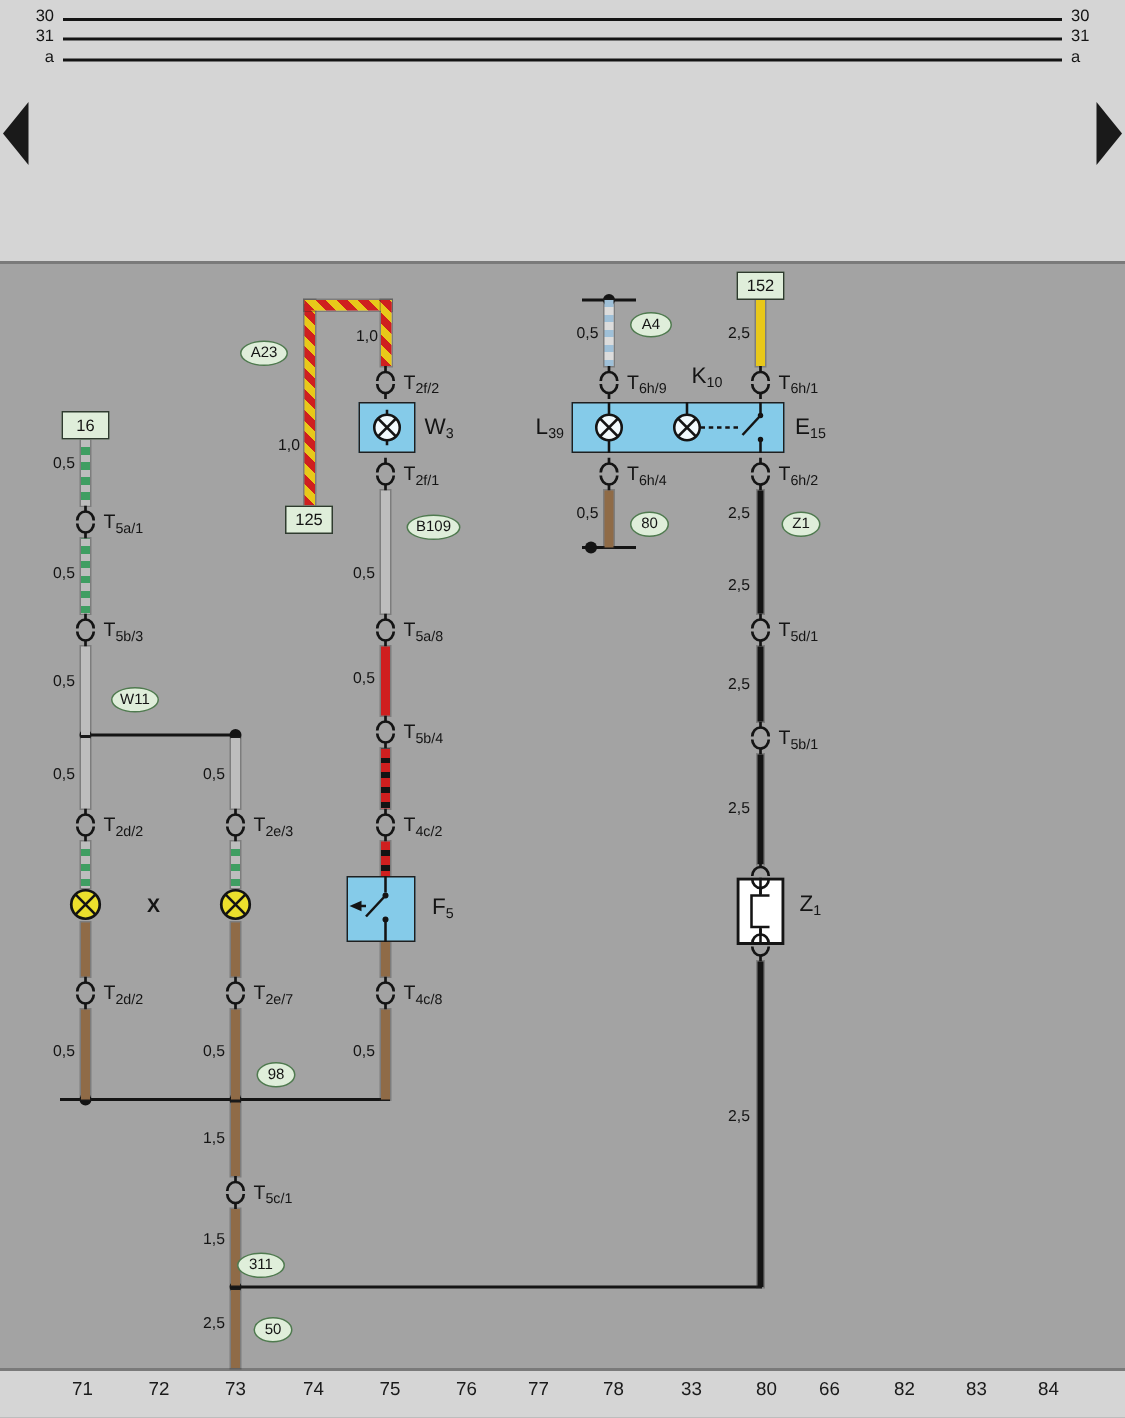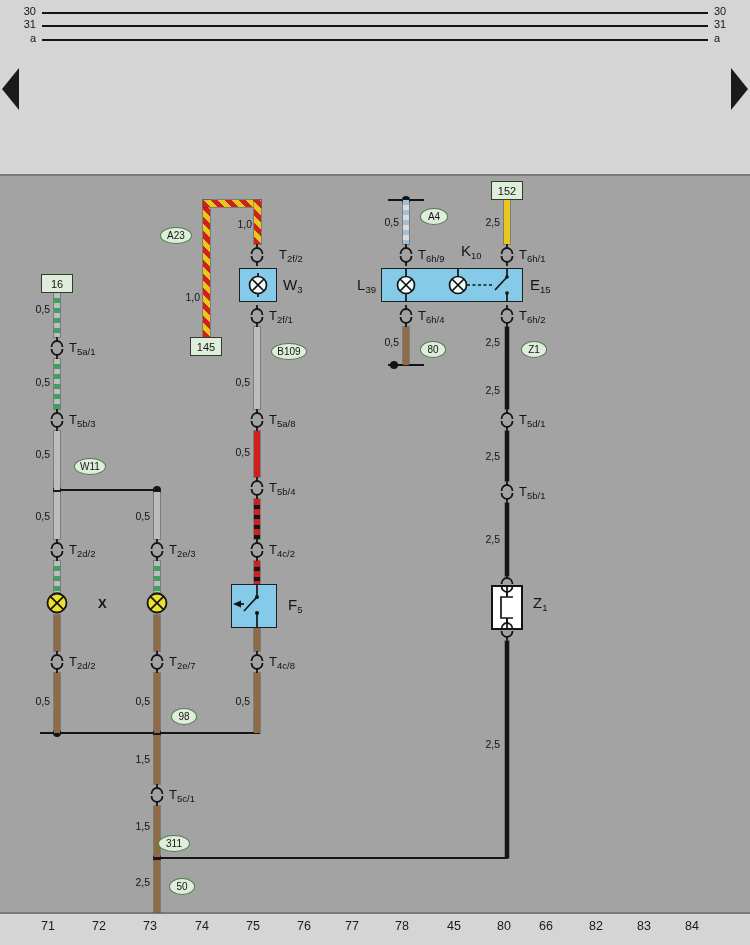--- a/index.html
+++ b/index.html
@@ -6,21 +6,21 @@
   body{margin:0;background:#e9e9e9}
   .page{position:relative;width:750px;height:945px;background:#a3a3a3;font-family:"Liberation Sans",sans-serif;overflow:hidden}
   .band{position:absolute;left:0;width:750px;background:var(--band-bg)}
   .band.top{top:0;height:176px;border-bottom:2px solid #7a7a7a}
   .band.bottom{top:912px;height:33px;border-top:2px solid #7a7a7a}
   .busline{position:absolute;left:42px;width:666px;height:2px;background:#141414}
   .buslbl{position:absolute;width:18px;font-size:11px;color:#141414;line-height:12px}
   .nav-arrow{position:absolute;width:0;height:0;border-top:21px solid transparent;border-bottom:21px solid transparent;cursor:pointer}
   .nav-arrow.left{border-right:17px solid #1a1a1a}
   .nav-arrow.right{border-left:17px solid #1a1a1a}
-  .colnum{position:absolute;top:919px;width:28px;text-align:left;font-size:12.5px;color:#1a1a1a}
+  .colnum{position:absolute;top:919px;width:28px;text-align:center;font-size:12.5px;color:#1a1a1a}
   .w{position:absolute;box-shadow:0 0 0 1px rgba(40,40,40,.3)}
   .hl{position:absolute;background:#141414}
   .dot{position:absolute;width:8px;height:8px;border-radius:50%;background:#141414}
   .c-grey{background:var(--wire-grey)}
   .c-brown{background:var(--wire-brown)}
   .c-red{background:var(--wire-red)}
   .c-yellow{background:var(--wire-yellow)}
   .c-black{background:var(--wire-black)}
   .s-greengrey{background:repeating-linear-gradient(180deg,var(--wire-grey) 0 5px,var(--wire-green) 5px 10px)}
   .s-redyellow{background:repeating-linear-gradient(45deg,var(--wire-red) 0 5px,var(--wire-yellow) 5px 10px)}
@@ -62,21 +62,21 @@
 
   <div class="band bottom"></div>
   <div class="colnum" style="left:41px">71</div>
   <div class="colnum" style="left:92px">72</div>
   <div class="colnum" style="left:143px">73</div>
   <div class="colnum" style="left:195px">74</div>
   <div class="colnum" style="left:246px">75</div>
   <div class="colnum" style="left:297px">76</div>
   <div class="colnum" style="left:345px">77</div>
   <div class="colnum" style="left:395px">78</div>
-  <div class="colnum" style="left:447px">45</div>
+  <div class="colnum" style="left:447px">33</div>
   <div class="colnum" style="left:497px">80</div>
   <div class="colnum" style="left:539px">66</div>
   <div class="colnum" style="left:589px">82</div>
   <div class="colnum" style="left:637px">83</div>
   <div class="colnum" style="left:685px">84</div>
 
   <div class="hl" style="left:57px;top:489px;width:100px;height:2px"></div>
   <div class="hl" style="left:40px;top:732px;width:220px;height:2px"></div>
   <div class="hl" style="left:157px;top:857px;width:351px;height:2px"></div>
   <div class="hl" style="left:388px;top:199px;width:36px;height:2px"></div>
@@ -114,21 +114,21 @@
   <div class="w c-brown" style="left:254px;top:673px;width:6px;height:60px"></div>
   <div class="w s-bluegrey" style="left:403px;top:200px;width:6px;height:44px"></div>
   <div class="w c-brown" style="left:403px;top:327px;width:6px;height:38px"></div>
   <div class="w c-yellow" style="left:504px;top:200px;width:6px;height:44px"></div>
   <div class="w c-black" style="left:505px;top:327px;width:4px;height:82px"></div>
   <div class="w c-black" style="left:505px;top:431px;width:4px;height:50px"></div>
   <div class="w c-black" style="left:505px;top:503px;width:4px;height:73px"></div>
   <div class="w c-black" style="left:505px;top:641px;width:4px;height:217px"></div>
 
   <div class="gbox" style="left:41px;top:274px;width:32px;height:19px">16</div>
-  <div class="gbox" style="left:190px;top:337px;width:32px;height:19px">145</div>
+  <div class="gbox" style="left:190px;top:337px;width:32px;height:19px">125</div>
   <div class="gbox" style="left:491px;top:181px;width:32px;height:19px">152</div>
   <div class="bluebox" style="left:239px;top:268px;width:38px;height:34px"></div>
   <div class="bluebox" style="left:231px;top:584px;width:46px;height:44px"></div>
   <div class="bluebox" style="left:381px;top:268px;width:142px;height:34px"></div>
   <div class="whitebox" style="left:491px;top:585px;width:32px;height:45px"></div>
 
   <svg class="sym" style="left:246px;top:273px" width="24" height="24">
     <line x1="12" y1="0" x2="12" y2="4"></line>
     <circle cx="12" cy="12" r="8.5" class="lampface"></circle>
     <line x1="6" y1="6" x2="18" y2="18"></line>
@@ -338,21 +338,21 @@
   <div class="glabel" style="left:474px;top:533px">2,5</div>
   <div class="glabel" style="left:474px;top:738px">2,5</div>
 
   <div class="tlabel" style="left:69px;top:340px"><span>T</span><span class="sub">5a/1</span></div>
   <div class="tlabel" style="left:69px;top:412px"><span>T</span><span class="sub">5b/3</span></div>
   <div class="tlabel" style="left:69px;top:542px"><span>T</span><span class="sub">2d/2</span></div>
   <div class="tlabel" style="left:69px;top:654px"><span>T</span><span class="sub">2d/2</span></div>
   <div class="tlabel" style="left:169px;top:542px"><span>T</span><span class="sub">2e/3</span></div>
   <div class="tlabel" style="left:169px;top:654px"><span>T</span><span class="sub">2e/7</span></div>
   <div class="tlabel" style="left:169px;top:787px"><span>T</span><span class="sub">5c/1</span></div>
-  <div class="tlabel" style="left:279px;top:247px"><span>T</span><span class="sub">2f/2</span></div>
+  <div class="tlabel" style="left:269px;top:247px"><span>T</span><span class="sub">2f/2</span></div>
   <div class="tlabel" style="left:269px;top:308px"><span>T</span><span class="sub">2f/1</span></div>
   <div class="tlabel" style="left:269px;top:412px"><span>T</span><span class="sub">5a/8</span></div>
   <div class="tlabel" style="left:269px;top:480px"><span>T</span><span class="sub">5b/4</span></div>
   <div class="tlabel" style="left:269px;top:542px"><span>T</span><span class="sub">4c/2</span></div>
   <div class="tlabel" style="left:269px;top:654px"><span>T</span><span class="sub">4c/8</span></div>
   <div class="tlabel" style="left:418px;top:247px"><span>T</span><span class="sub">6h/9</span></div>
   <div class="tlabel" style="left:519px;top:247px"><span>T</span><span class="sub">6h/1</span></div>
   <div class="tlabel" style="left:418px;top:308px"><span>T</span><span class="sub">6h/4</span></div>
   <div class="tlabel" style="left:519px;top:308px"><span>T</span><span class="sub">6h/2</span></div>
   <div class="tlabel" style="left:519px;top:412px"><span>T</span><span class="sub">5d/1</span></div>

